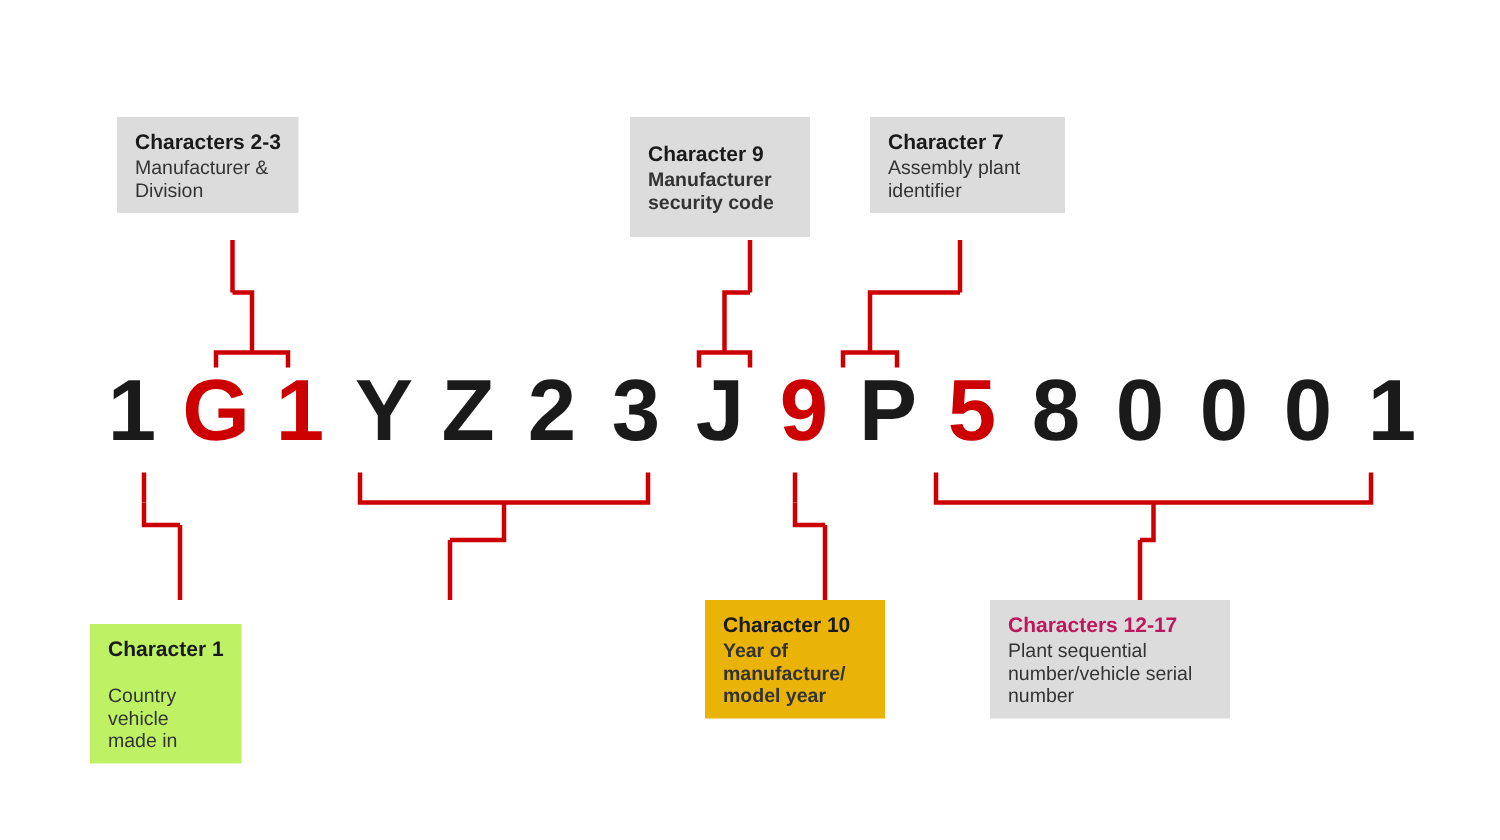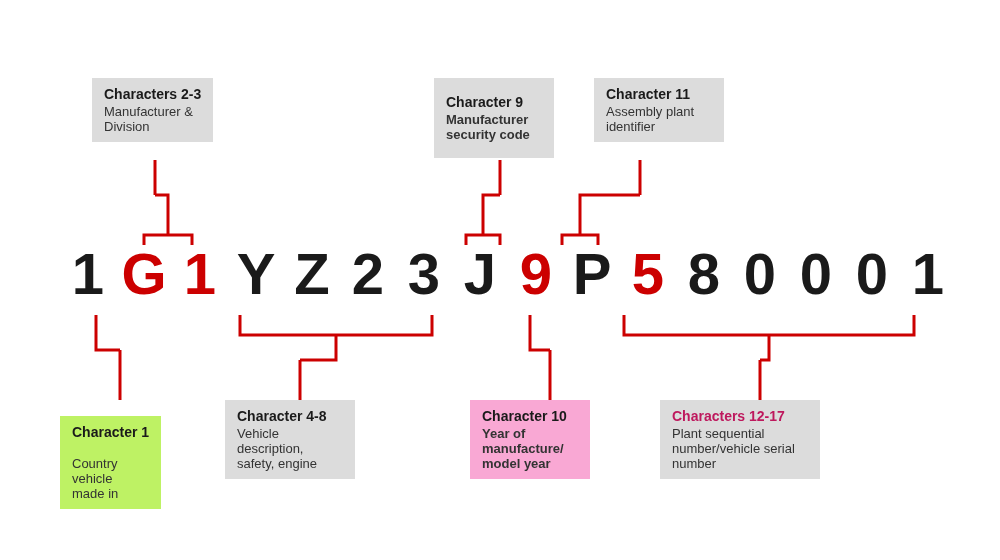--- a/index.html
+++ b/index.html
@@ -77,34 +77,34 @@
       <path d="M 490 285 L 490 300 L 510 300" stroke="#cc0000" stroke-width="3" fill="none"></path>
       <line x1="510" y1="300" x2="510" y2="350" stroke="#cc0000" stroke-width="3"></line>
 
       <path d="M 584 265 L 584 285 L 874 285 L 874 265" stroke="#cc0000" stroke-width="3" fill="none"></path>
       <line x1="729" y1="285" x2="729" y2="300" stroke="#cc0000" stroke-width="3"></line>
       <path d="M 729 300 L 729 310 L 720 310" stroke="#cc0000" stroke-width="3" fill="none"></path>
       <line x1="720" y1="310" x2="720" y2="350" stroke="#cc0000" stroke-width="3"></line>
 
     </svg>
 
-    <div style="position:absolute; top:10px; left:14px; width:100%; height:110px;">
+    <div style="position:absolute; top:10px; left:0; width:100%; height:110px;">
 
       <div style="position:absolute; left:38px; top:18px; background:#dcdcdc; padding:8px 12px; min-width:120px;">
         <span style="font-weight:700; font-size:14px; color:#1a1a1a; display:block;">Characters 2-3</span>
         <span style="font-weight:400; font-size:13px; color:#333; display:block; margin-top:2px;">Manufacturer &amp;<br>Division</span>
       </div>
 
       <div style="position:absolute; left:380px; top:18px; background:#dcdcdc; padding:16px 12px; min-width:120px;">
         <span style="font-weight:700; font-size:14px; color:#1a1a1a; display:block;">Character 9</span>
         <span style="font-weight:700; font-size:13px; color:#333; display:block; margin-top:2px;">Manufacturer<br>security code</span>
       </div>
 
       <div style="position:absolute; left:540px; top:18px; background:#dcdcdc; padding:8px 12px; min-width:130px;">
-        <span style="font-weight:700; font-size:14px; color:#1a1a1a; display:block;">Character 11</span>
+        <span style="font-weight:700; font-size:14px; color:#1a1a1a; display:block;">Character 7</span>
         <span style="font-weight:400; font-size:13px; color:#333; display:block; margin-top:2px;">Assembly plant<br>identifier</span>
       </div>
 
     </div>
 
     <div style="position:absolute; top:190px; left:0; width:100%; display:flex; align-items:center; justify-content:flex-start; padding: 0 20px;">
 
       <span style="font-size:58px; font-weight:900; font-family:'Arial Black',Arial,sans-serif; color:#1a1a1a; width:56px; text-align:center; display:inline-block;">1</span>
 
       <span style="font-size:58px; font-weight:900; font-family:'Arial Black',Arial,sans-serif; color:#cc0000; width:56px; text-align:center; display:inline-block;">G</span>
@@ -138,26 +138,22 @@
       <span style="font-size:58px; font-weight:900; font-family:'Arial Black',Arial,sans-serif; color:#1a1a1a; width:56px; text-align:center; display:inline-block;">1</span>
     </div>
 
     <div style="position:absolute; top:345px; left:0; width:100%; height:115px;">
 
       <div style="position:absolute; left:20px; top:21px; background:#bef264; padding:8px 12px; min-width:100px;">
         <span style="font-weight:700; font-size:14px; color:#1a1a1a; display:block;">Character 1</span>
         <span style="font-weight:400; font-size:13px; color:#333; display:block; margin-top:16px;">Country<br>vehicle<br>made in</span>
       </div>
 
-      <div style="position:absolute; left:185px; top:5px; background:#dcdcdc; padding:8px 12px; min-width:130px;">
-        <span style="font-weight:700; font-size:14px; color:#1a1a1a; display:block;">Character 4-8</span>
-        <span style="font-weight:400; font-size:13px; color:#333; display:block; margin-top:2px;">Vehicle<br>description,<br>safety, engine</span>
-      </div>
 
-      <div style="position:absolute; left:430px; top:5px; background:#f9a8d4; padding:8px 12px; min-width:120px;">
+      <div style="position:absolute; left:430px; top:5px; background:#eab308; padding:8px 12px; min-width:120px;">
         <span style="font-weight:700; font-size:14px; color:#1a1a1a; display:block;">Character 10</span>
         <span style="font-weight:700; font-size:13px; color:#333; display:block; margin-top:2px;">Year of<br>manufacture/<br>model year</span>
       </div>
 
       <div style="position:absolute; left:620px; top:5px; background:#dcdcdc; padding:8px 12px; min-width:160px;">
         <span style="font-weight:700; font-size:14px; color:#be185d; display:block;">Characters 12-17</span>
         <span style="font-weight:400; font-size:13px; color:#333; display:block; margin-top:2px;">Plant sequential<br>number/vehicle serial<br>number</span>
       </div>
 
     </div>

